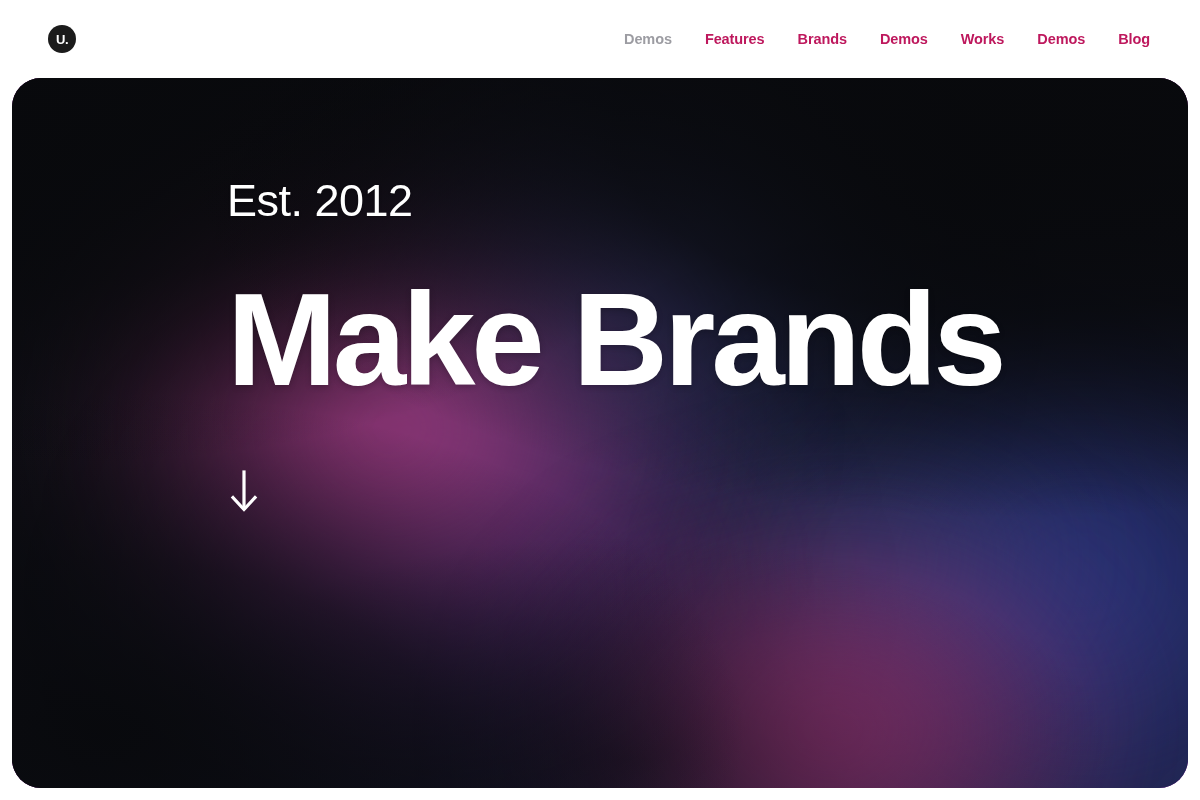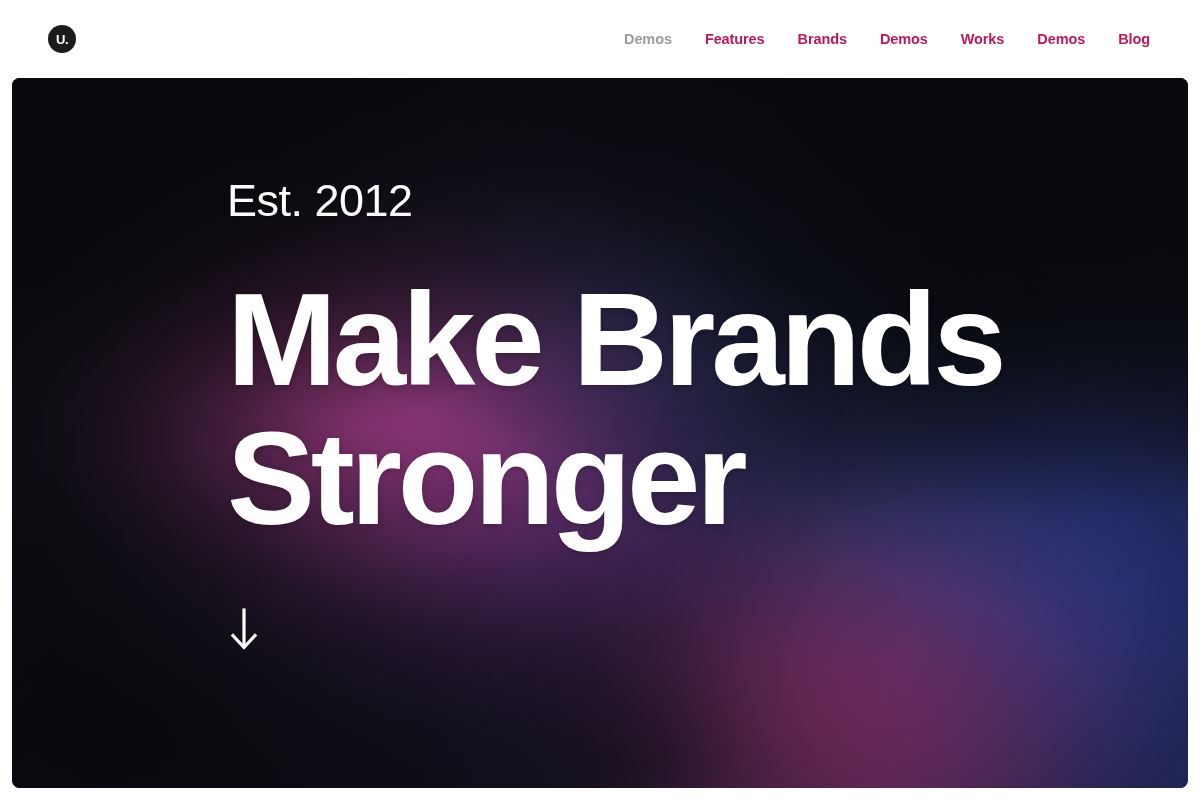--- a/index.html
+++ b/index.html
@@ -73,21 +73,21 @@
   }
   .nav-link.is-muted { color: #9c9ca2; }
 
   
   .hero {
     position: absolute;
     left: 12px;
     top: 78px;
     width: 1176px;
     height: 710px;
-    border-radius: 8px;
+    border-radius: 29px;
     overflow: hidden;
     background: #a21caf;
     isolation: isolate;
   }
 
   
   .hero-bg-base {
     position: absolute;
     inset: 0;
     background:
@@ -226,21 +226,20 @@
     <div class="blob blob-b"></div>
     <div class="blob blob-d"></div>
     <div class="hero-vignette"></div>
 
     <div class="hero-content">
 
       <div class="hero-eyebrow">Est. 2012</div>
 
       <h1 class="hero-title">
         <span class="line">Make Brands</span>
-        <span class="line">Stronger</span>
       </h1>
 
       <a class="scroll-cue" href="#">
         <svg width="34" height="44" viewBox="0 0 34 44" fill="none" aria-hidden="true">
           <path d="M17 2 V38" stroke="#ffffff" stroke-width="3.2" stroke-linecap="square"></path>
           <path d="M6 27.5 L17 39.5 L28 27.5" stroke="#ffffff" stroke-width="3.2" stroke-linecap="square" stroke-linejoin="miter" fill="none"></path>
         </svg>
       </a>
 
     </div>

